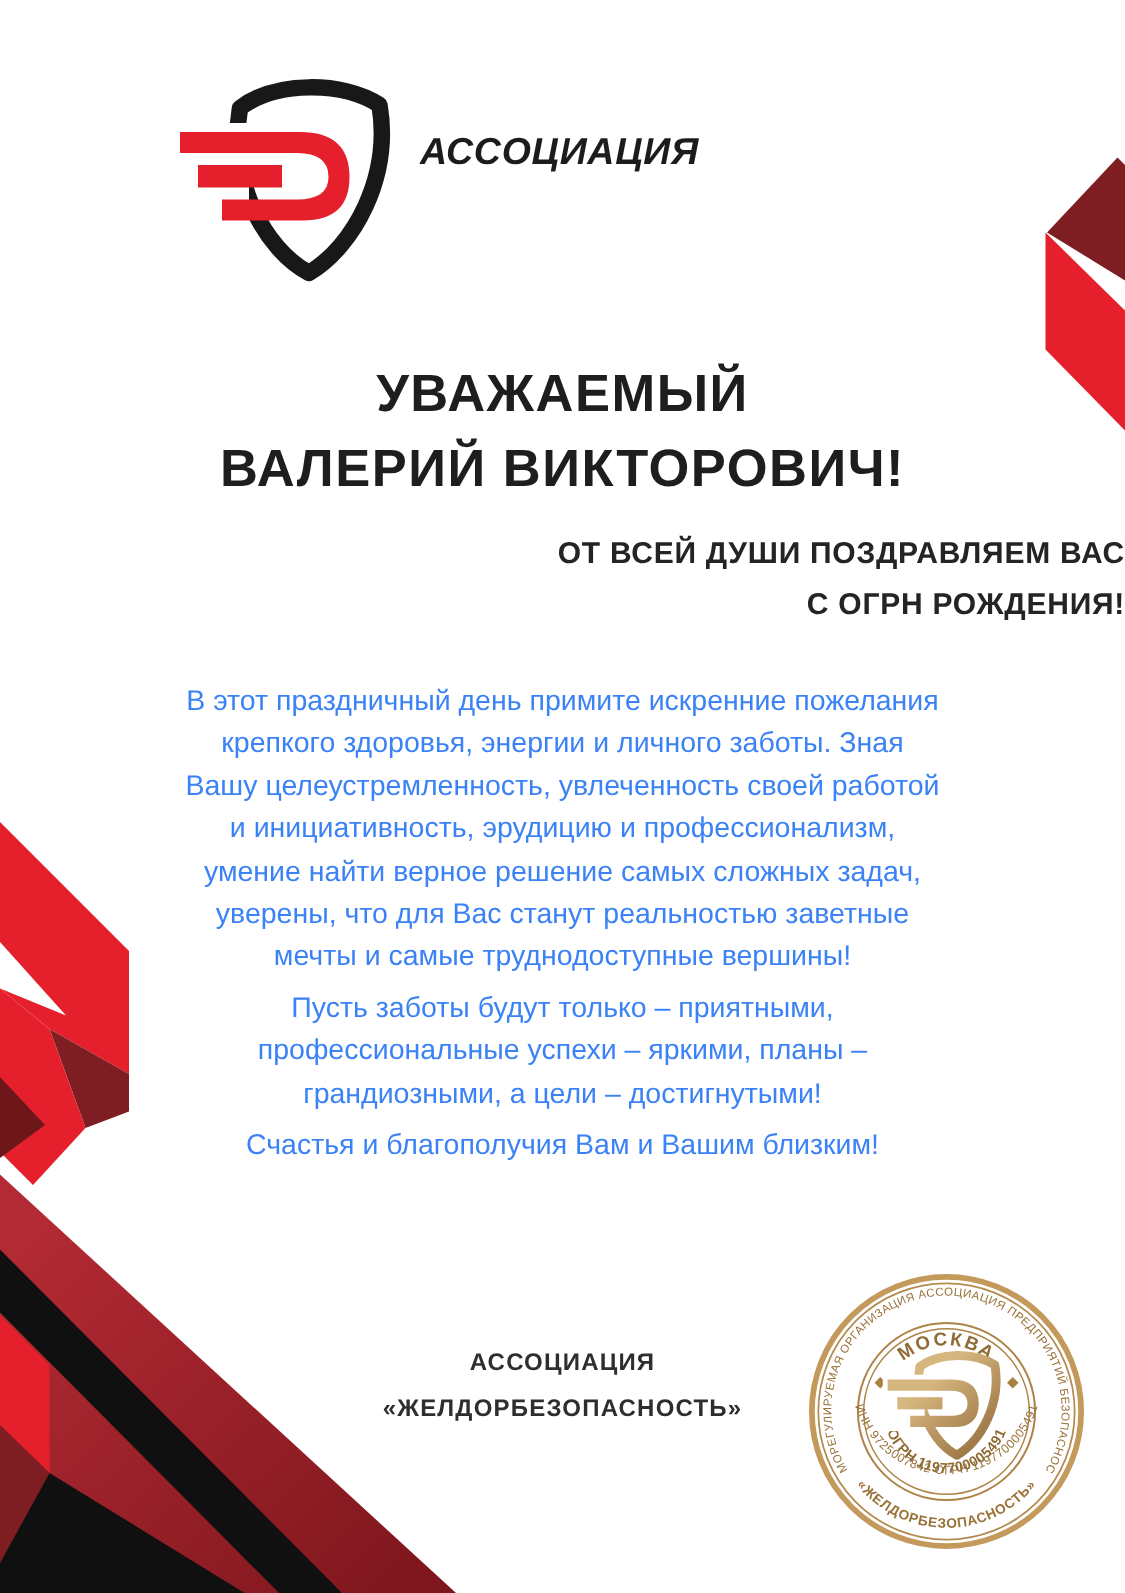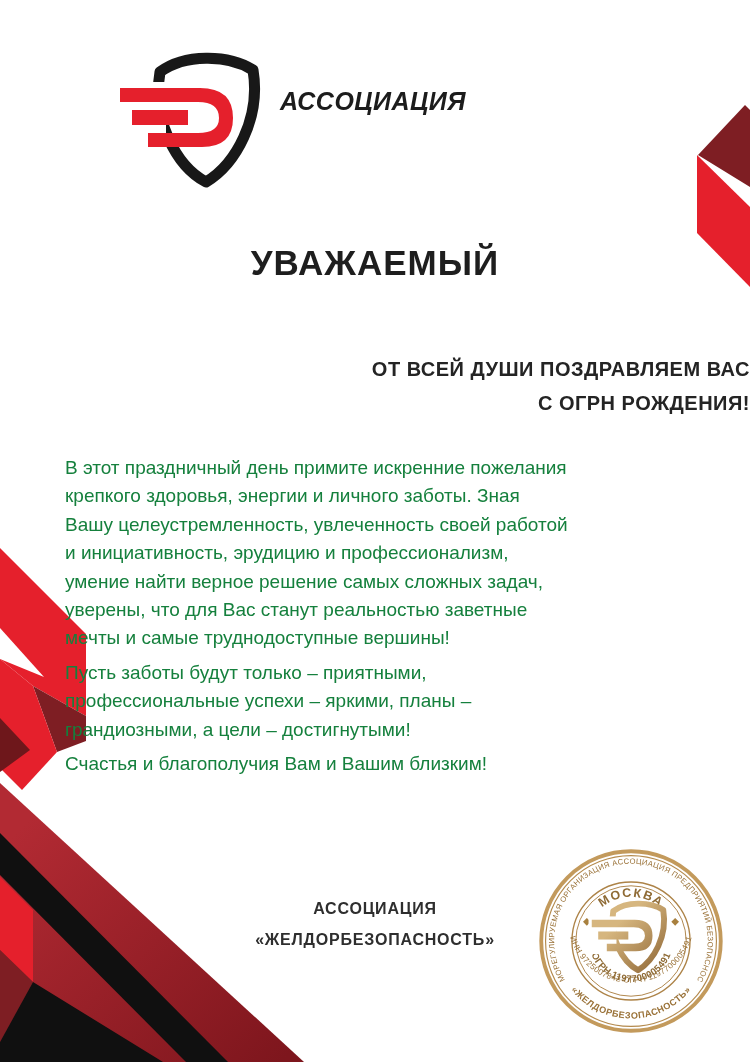--- a/index.html
+++ b/index.html
@@ -6,22 +6,22 @@
   .page{position:relative;width:750px;height:1062px;background:#ffffff;overflow:hidden;
         font-family:"Liberation Sans", sans-serif;}
   .decor{position:absolute;left:0;top:0;width:750px;height:1062px;pointer-events:none;}
   .logo-mark{position:absolute;left:118px;top:42px;width:160px;height:160px;}
   .logo-text{position:absolute;left:280px;top:82px;font-style:italic;font-weight:bold;
              font-size:25px;line-height:38px;letter-spacing:0.5px;color:#1c1c1c;}
   .title{position:absolute;left:0;top:238px;width:750px;text-align:center;
          font-weight:bold;font-size:35px;line-height:50px;letter-spacing:1px;color:#1e1e1e;}
   .subtitle{position:absolute;left:0;top:352px;width:750px;text-align:right;
             font-weight:bold;font-size:20px;line-height:34px;letter-spacing:0.5px;color:#242424;}
-  .body-text{position:absolute;left:65px;top:454px;width:620px;text-align:left;
-             font-size:19px;font-weight:500;line-height:28.4px;color:#15803d;}
+  .body-text{position:absolute;left:65px;top:454px;width:620px;text-align:center;
+             font-size:19px;font-weight:500;line-height:28.4px;color:#3b82f6;}
   .para{margin:0 0 6px 0;}
   .footer-org{position:absolute;left:0;top:893px;width:750px;text-align:center;
               font-weight:bold;font-size:16px;line-height:31px;letter-spacing:0.8px;color:#2e2e2e;}
   .seal{position:absolute;left:535px;top:845px;width:192px;height:192px;}
   .seal text{font-family:"Liberation Sans", sans-serif;}
 </style>
 </head>
 <body>
 
 <div class="page">
@@ -61,20 +61,21 @@
     <rect x="-4" y="40" width="52" height="70" fill="#ffffff"></rect>
     <path d="M2,46 H82 Q115,46 115,76 Q115,105 84,105 H30 V91 H80 Q101,91 101,76 Q101,60 80,60 H2 Z" fill="#E5202C"></path>
     <rect x="14" y="68" width="56" height="15" fill="#E5202C"></rect>
   </svg>
   <div class="logo-text">
     <div>АССОЦИАЦИЯ</div>
   </div>
 
   <div class="title">
     <div>УВАЖАЕМЫЙ</div>
+    <div>ВАЛЕРИЙ ВИКТОРОВИЧ!</div>
   </div>
   <div class="subtitle">
     <div>ОТ ВСЕЙ ДУШИ ПОЗДРАВЛЯЕМ ВАС</div>
     <div>С ОГРН РОЖДЕНИЯ!</div>
   </div>
 
   <div class="body-text">
     <div class="para">
       <div>В этот праздничный день примите искренние пожелания</div>
       <div>крепкого здоровья, энергии и личного заботы. Зная</div>

